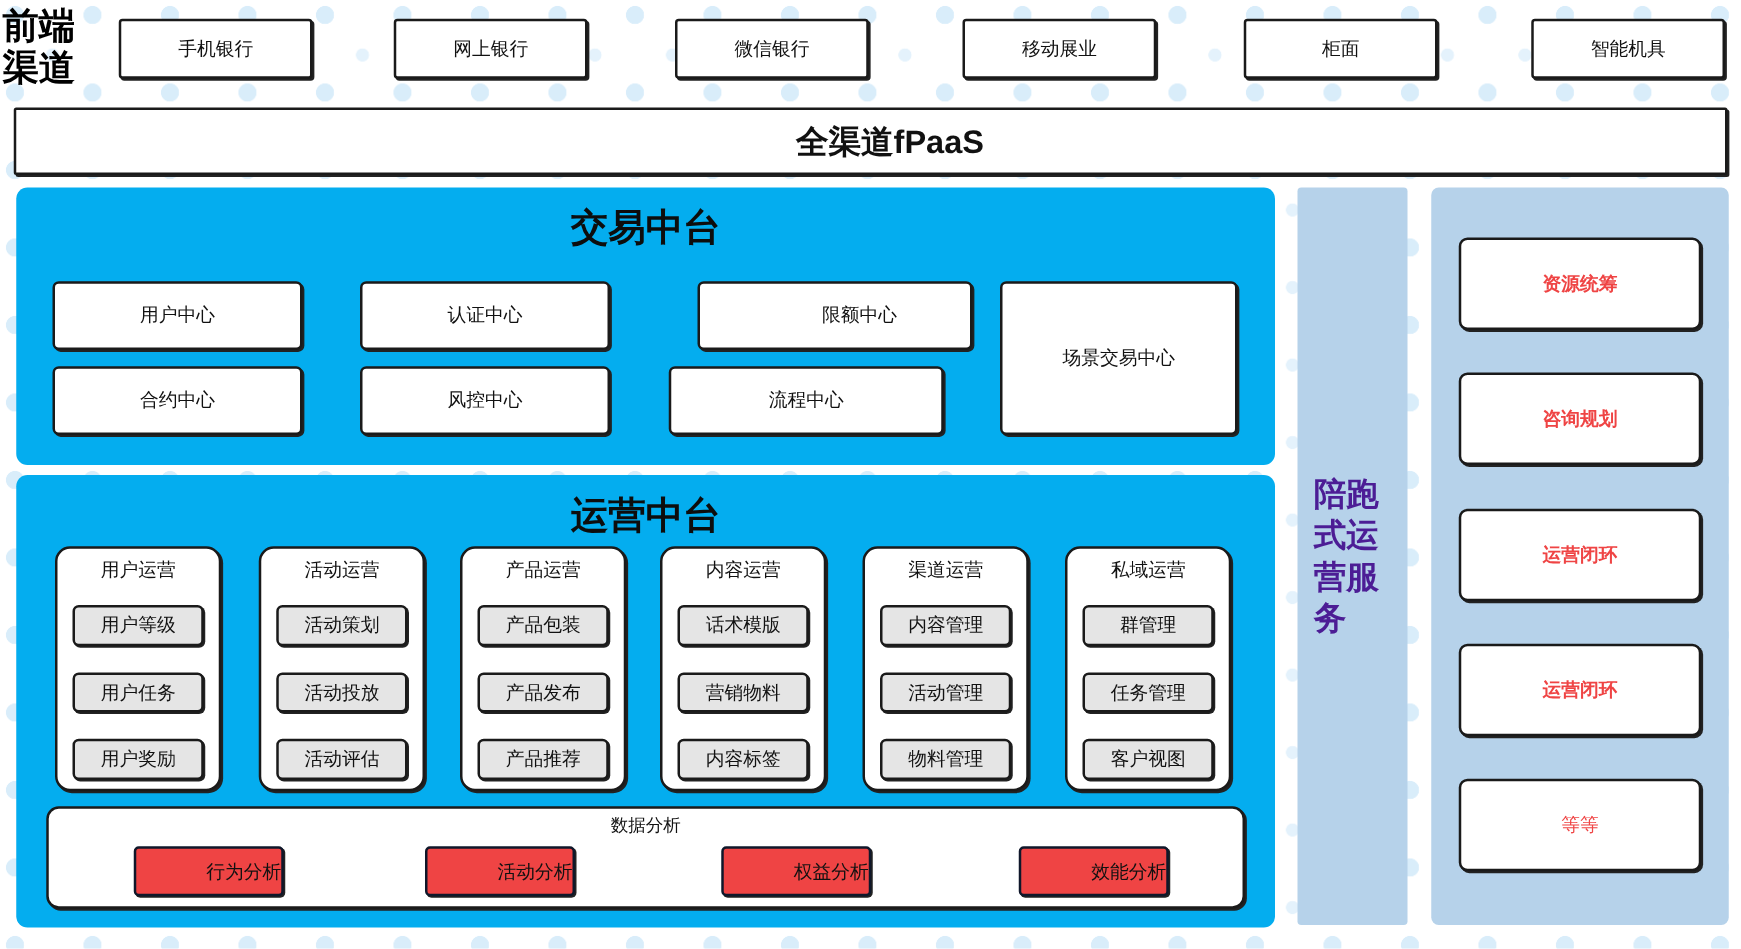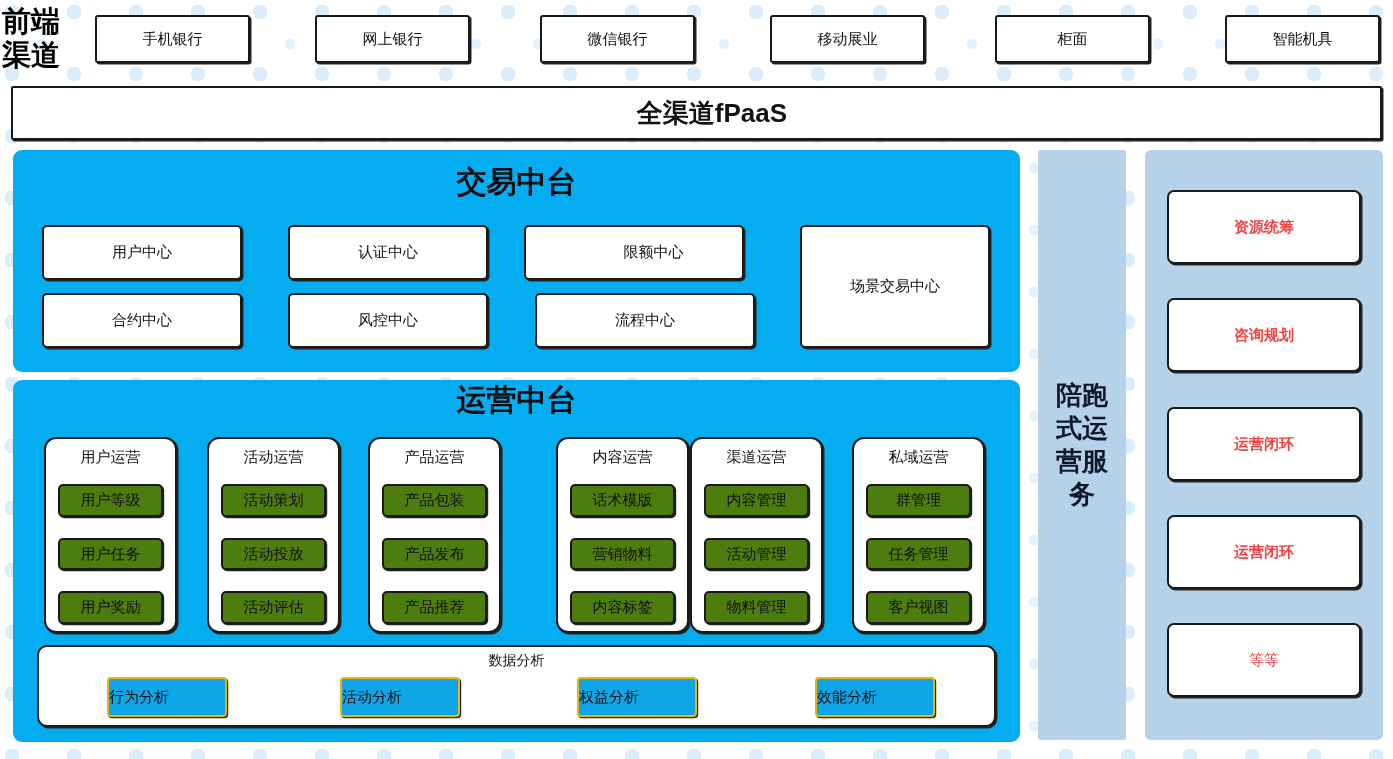--- a/index.html
+++ b/index.html
@@ -113,21 +113,21 @@
     color: #111;
     height: 26px;
     line-height: 26px;
   }
   .ops-item {
     width: calc(100% - 24px);
     height: 36px;
     margin-bottom: 7px;
     border: 2px solid #1a1a1a;
     border-radius: 5px;
-    background: #4d7c0f;
+    background: #e5e5e5;
     display: flex; align-items: center; justify-content: center;
     font-size: 15px;
     color: #111;
     box-shadow: 1.2px 1.2px 0 #222;
   }
 
   
   #analysis {
     position: absolute;
     left: 37px; top: 645px;
@@ -137,44 +137,44 @@
     border-radius: 10px;
     box-shadow: 1.5px 1.5px 0 #222;
   }
   #analysis-title {
     position: absolute; left: 0; right: 0; top: 5px;
     text-align: center; font-size: 14px; color: #111;
   }
   .analysis-box {
     position: absolute;
     top: 30px; height: 40px; width: 120px;
-    border: 2px solid #eab308;
+    border: 2px solid #0f172a;
     border-radius: 4px;
-    background: #0ea5e9;
-    display: flex; align-items: center; justify-content: flex-start;
+    background: #ef4444;
+    display: flex; align-items: center; justify-content: flex-end;
     font-size: 15px; color: #111;
     box-shadow: 1.2px 1.2px 0 #222;
   }
 
   
   #service-band {
     position: absolute;
     left: 1038px; top: 150px;
     width: 88px; height: 590px;
     background: #b6d2ea;
     border-radius: 3px;
     display: flex; align-items: center; justify-content: center;
   }
   #service-text {
     font-family: "Liberation Sans", "DejaVu Sans", sans-serif;
     font-weight: bold;
     font-size: 26px;
     line-height: 33px;
-    color: #0f172a;
-    text-align: center;
+    color: #4c1d95;
+    text-align: left;
     width: 62px;
     word-break: break-all;
   }
 
   
   #right-panel {
     position: absolute;
     left: 1145px; top: 150px;
     width: 238px; height: 590px;
     background: #b6d2ea;
@@ -230,59 +230,59 @@
   <div class="cyan-panel" id="trade-panel">
     <div class="panel-title" style="top:12px;">交易中台</div>
   </div>
 
   <div class="box rnd trade-box" style="left:42px;top:225px;width:200px;height:55px;">
     <span>用户中心</span>
   </div>
   <div class="box rnd trade-box" style="left:288px;top:225px;width:200px;height:55px;">
     <span>认证中心</span>
   </div>
-  <div class="box rnd trade-box" style="left:524px;top:225px;width:220px;height:55px;padding-left:39px;">
+  <div class="box rnd trade-box" style="left:558px;top:225px;width:220px;height:55px;padding-left:39px;">
     <span>限额中心</span>
   </div>
   <div class="box rnd trade-box" style="left:42px;top:293px;width:200px;height:55px;">
     <span>合约中心</span>
   </div>
   <div class="box rnd trade-box" style="left:288px;top:293px;width:200px;height:55px;">
     <span>风控中心</span>
   </div>
   <div class="box rnd trade-box" style="left:535px;top:293px;width:220px;height:55px;">
     <span>流程中心</span>
   </div>
   <div class="box rnd trade-box" style="left:800px;top:225px;width:190px;height:123px;">
     <span>场景交易中心</span>
   </div>
 
   <div class="cyan-panel" id="ops-panel">
-    <div class="panel-title" style="top:0;">运营中台</div>
+    <div class="panel-title" style="top:12px;">运营中台</div>
   </div>
 
   <div class="ops-col" style="left:44px;width:133px;">
     <div class="ops-col-title">用户运营</div>
     <div class="ops-item">用户等级</div>
     <div class="ops-item">用户任务</div>
     <div class="ops-item">用户奖励</div>
   </div>
   <div class="ops-col" style="left:207px;width:133px;">
     <div class="ops-col-title">活动运营</div>
     <div class="ops-item">活动策划</div>
     <div class="ops-item">活动投放</div>
     <div class="ops-item">活动评估</div>
   </div>
   <div class="ops-col" style="left:368px;width:133px;">
     <div class="ops-col-title">产品运营</div>
     <div class="ops-item">产品包装</div>
     <div class="ops-item">产品发布</div>
     <div class="ops-item">产品推荐</div>
   </div>
-  <div class="ops-col" style="left:556px;width:133px;">
+  <div class="ops-col" style="left:528px;width:133px;">
     <div class="ops-col-title">内容运营</div>
     <div class="ops-item">话术模版</div>
     <div class="ops-item">营销物料</div>
     <div class="ops-item">内容标签</div>
   </div>
   <div class="ops-col" style="left:690px;width:133px;">
     <div class="ops-col-title">渠道运营</div>
     <div class="ops-item">内容管理</div>
     <div class="ops-item">活动管理</div>
     <div class="ops-item">物料管理</div>

